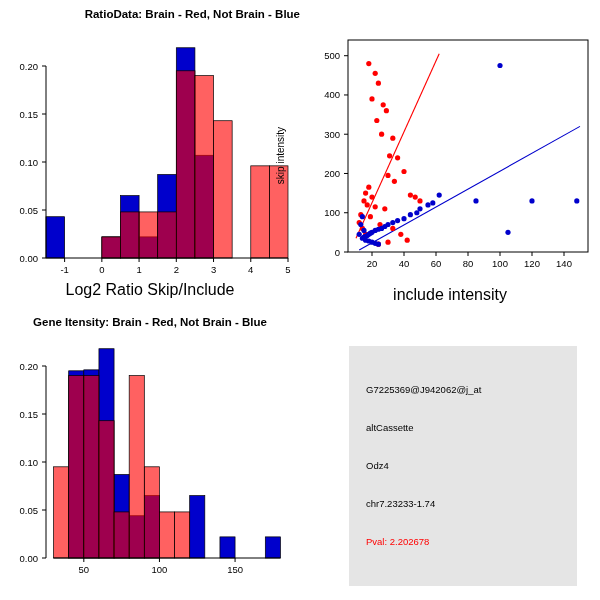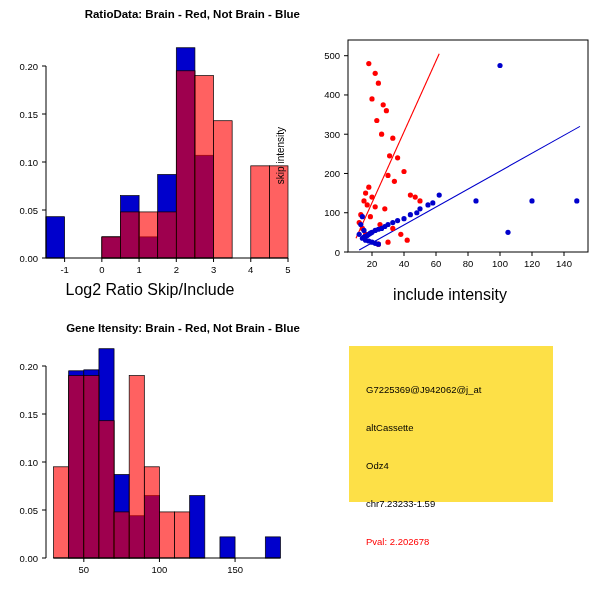--- a/index.html
+++ b/index.html
@@ -47,32 +47,33 @@
     width: 100px;
     margin-left: -50px;
     transform: rotate(-90deg);
     font-size: 10px;
     text-align: center;
   }
   #panel2 .xlab { position: absolute; left: 0; top: 286px; width: 300px; }
 
   
   #panel3 { left: 0; top: 300px; width: 300px; height: 300px; }
-  #panel3 .panel-title { position: absolute; left: 0; top: 22px; width: 300px; text-align: right; }
+  #panel3 .panel-title { position: absolute; left: 0; top: 16px; width: 300px; text-align: center; }
   #panel3 .xlab { position: absolute; left: 0; top: 281px; width: 300px; }
 
   
   #panel4 { left: 300px; top: 300px; width: 300px; height: 300px; }
   .info-box {
     position: absolute;
     left: 49px;
     top: 46px;
     width: 204px;
-    height: 156px;
-    background: #fde047;
+    height: 240px;
+    background: #e5e5e5;
+    padding-left: 24px;
   }
   .info-line {
     position: absolute;
     left: 17px;
     font-size: 9.5px;
     color: #000;
     white-space: nowrap;
   }
   .info-line.pval { color: #ff0000; }
 </style>
@@ -276,16 +277,16 @@
       <line x1="46" y1="66" x2="42" y2="66" stroke="#000" stroke-width="1"></line>
       <text x="38" y="69.5" font-family="&quot;Liberation Sans&quot;, sans-serif" font-size="9.5" fill="#000" text-anchor="end">0.20</text>
     </svg>
 </div>
 
 <div class="panel" id="panel4">
   <div class="info-box">
     <div class="info-line" style="top:38px">G7225369@J942062@j_at</div>
     <div class="info-line" style="top:76px">altCassette</div>
     <div class="info-line" style="top:114px">Odz4</div>
-    <div class="info-line" style="top:152px">chr7.23233-1.59</div>
+    <div class="info-line" style="top:152px">chr7.23233-1.74</div>
     <div class="info-line pval" style="top:190px">Pval: 2.202678</div>
   </div>
 </div>
 
 </body></html>

